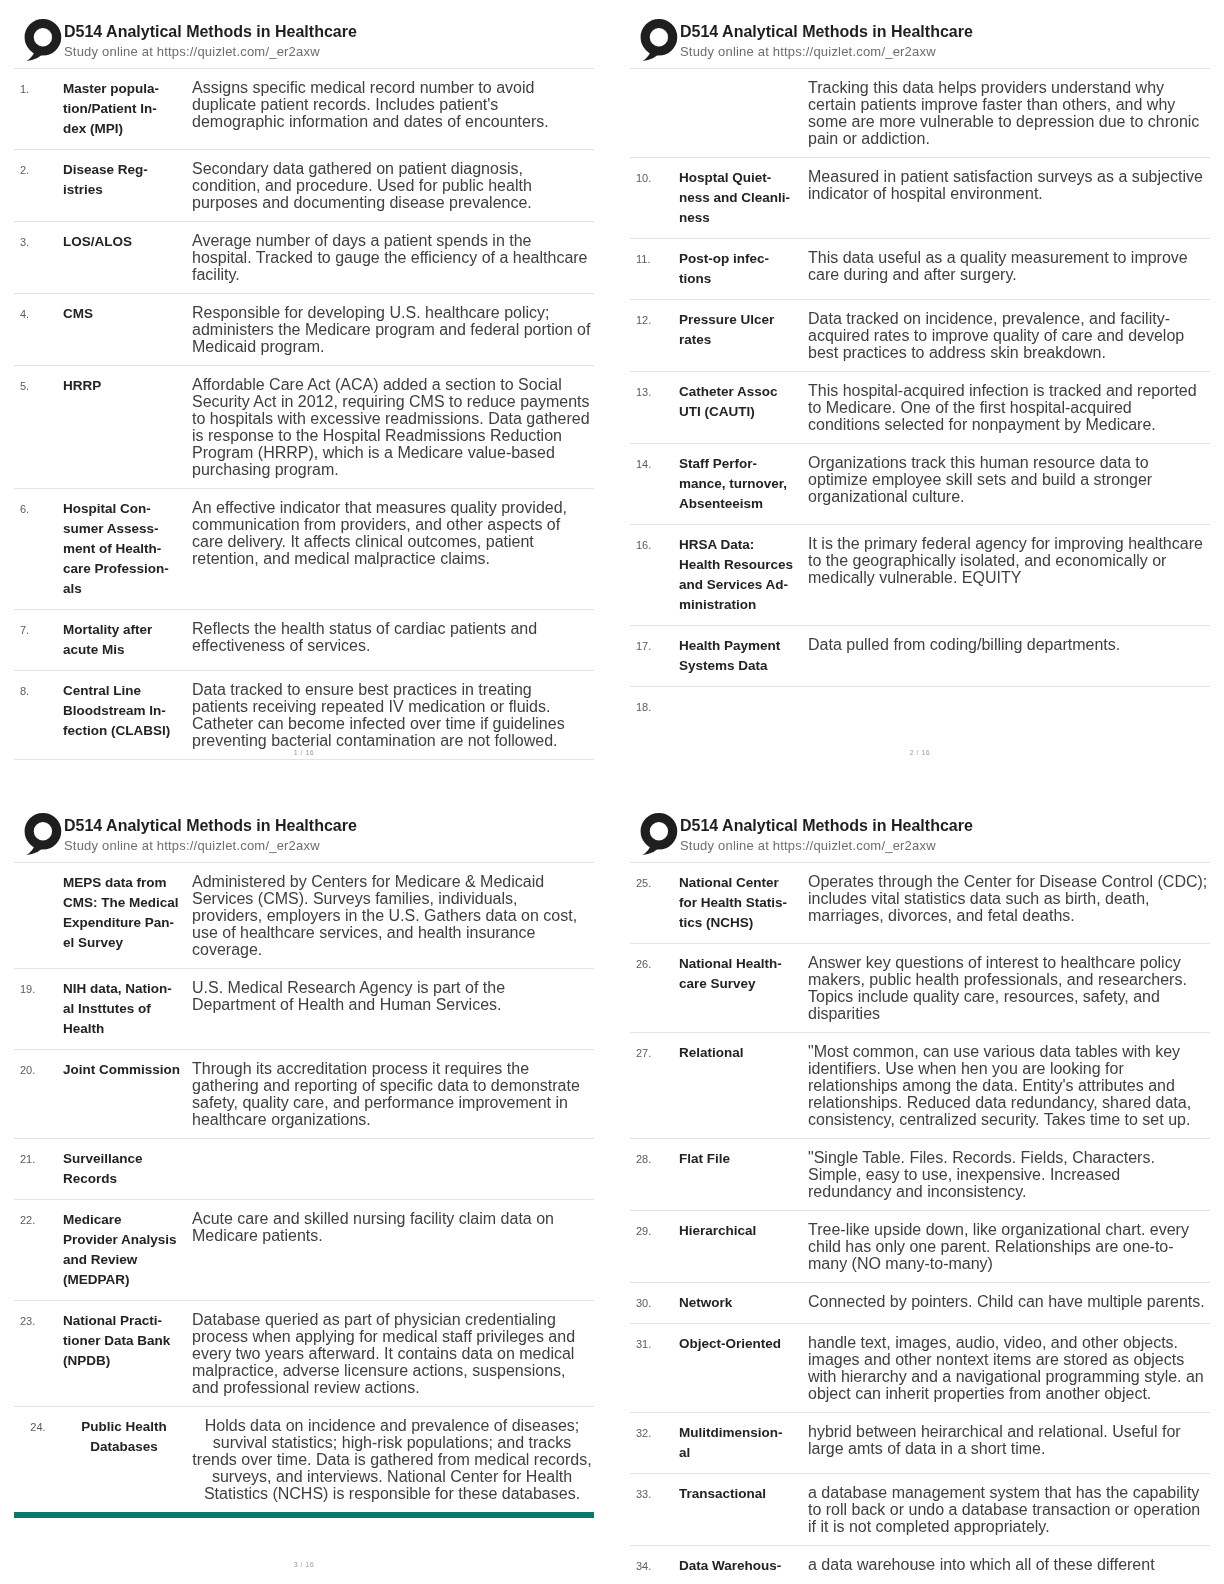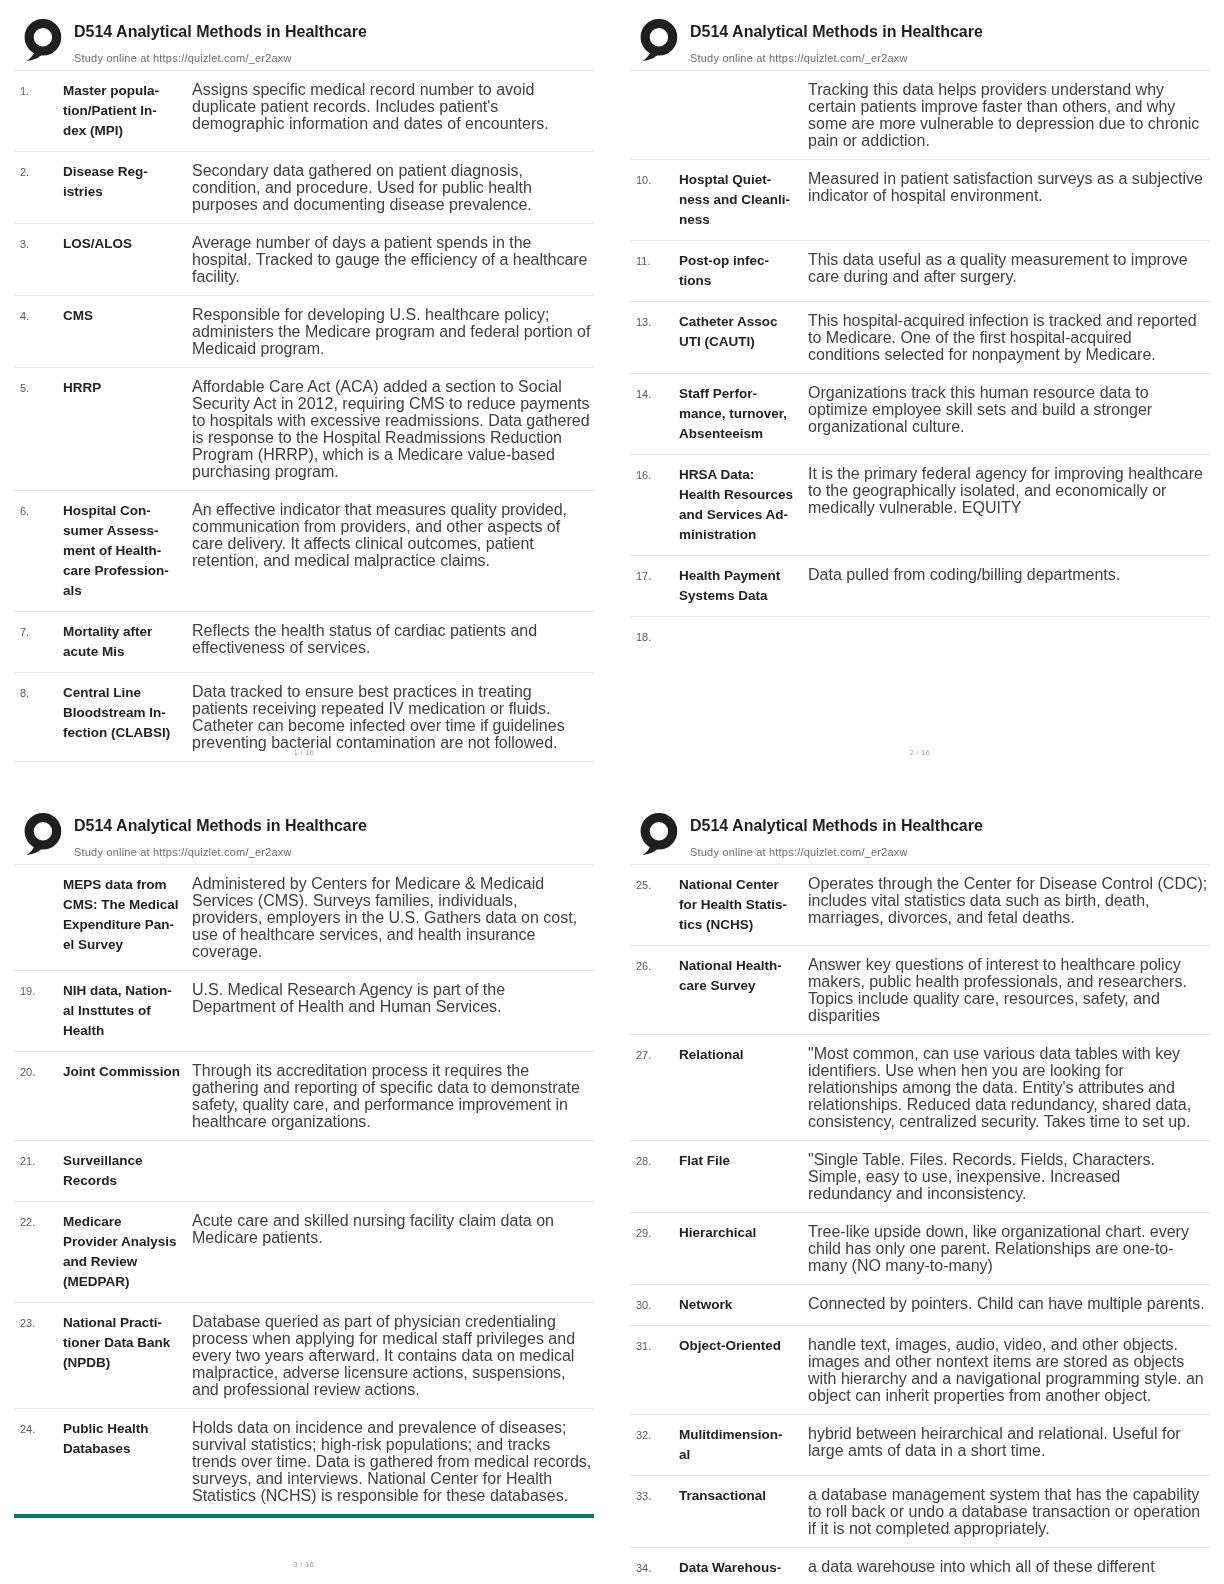--- a/index.html
+++ b/index.html
@@ -6,32 +6,32 @@
   .sheet{
     position:relative;width:1224px;height:1584px;background:#ffffff;
     font-family:"Liberation Sans",sans-serif;color:#2b2b2b;overflow:hidden;
   }
   .page{position:absolute;width:580px;overflow:hidden;}
   .page--tl{left:14px;top:14px;height:748px;}
   .page--tr{left:630px;top:14px;height:748px;}
   .page--bl{left:14px;top:808px;height:766px;}
   .page--br{left:630px;top:808px;height:766px;}
 
-  .page-header{display:flex;align-items:flex-start;gap:10px;padding:4px 0 6px 6px;}
+  .page-header{display:flex;align-items:flex-start;gap:0;padding:4px 0 6px 6px;}
   .logo{flex:0 0 44px;width:44px;height:44px;}
   .head-text{padding-top:4px;}
   .doc-title{font-size:16px;font-weight:bold;color:#1f1f1f;line-height:1.2;}
-  .doc-subtitle{font-size:11px;color:#6d6d6d;margin-top:11px;letter-spacing:.2px;}
+  .doc-subtitle{font-size:13px;color:#6d6d6d;margin-top:3px;letter-spacing:.2px;}
 
   .entries{}
   .entry{
     display:grid;grid-template-columns:36px 122px 1fr;column-gap:7px;
     padding:10px 2px 10px 6px;border-top:1px solid #e4e4e4;
   }
-  .page--endline .entry:last-child{border-bottom:4px solid #0f766e;}
+  .page--endline .entry:last-child{border-bottom:6px solid #0f766e;text-align:center;}
   .num{font-size:11px;color:#5c5c5c;line-height:20px;}
   .term{font-size:13.5px;font-weight:bold;color:#232323;line-height:20px;white-space:pre-line;}
   .def{font-size:16px;color:#3f3f3f;line-height:17px;}
 
   .page-footer{
     position:absolute;left:0;right:0;bottom:6px;text-align:center;
     font-size:7px;color:#9a9a9a;letter-spacing:.5px;
   }
 </style>
 </head>
@@ -135,20 +135,26 @@
 ness</div>
           <div class="def">Measured in patient satisfaction surveys as a subjective indicator of hospital environment.</div>
         </div>
         <div class="entry">
           <div class="num">11.</div>
           <div class="term">Post-op infec-
 tions</div>
           <div class="def">This data useful as a quality measurement to improve care during and after surgery.</div>
         </div>
         <div class="entry">
+          <div class="num">12.</div>
+          <div class="term">Pressure Ulcer
+rates</div>
+          <div class="def">Data tracked on incidence, prevalence, and facility-acquired rates to improve quality of care and develop best practices to address skin breakdown.</div>
+        </div>
+        <div class="entry">
           <div class="num">13.</div>
           <div class="term">Catheter Assoc
 UTI (CAUTI)</div>
           <div class="def">This hospital-acquired infection is tracked and reported to Medicare. One of the first hospital-acquired conditions selected for nonpayment by Medicare.</div>
         </div>
         <div class="entry">
           <div class="num">14.</div>
           <div class="term">Staff Perfor-
 mance, turnover,
 Absenteeism</div>

